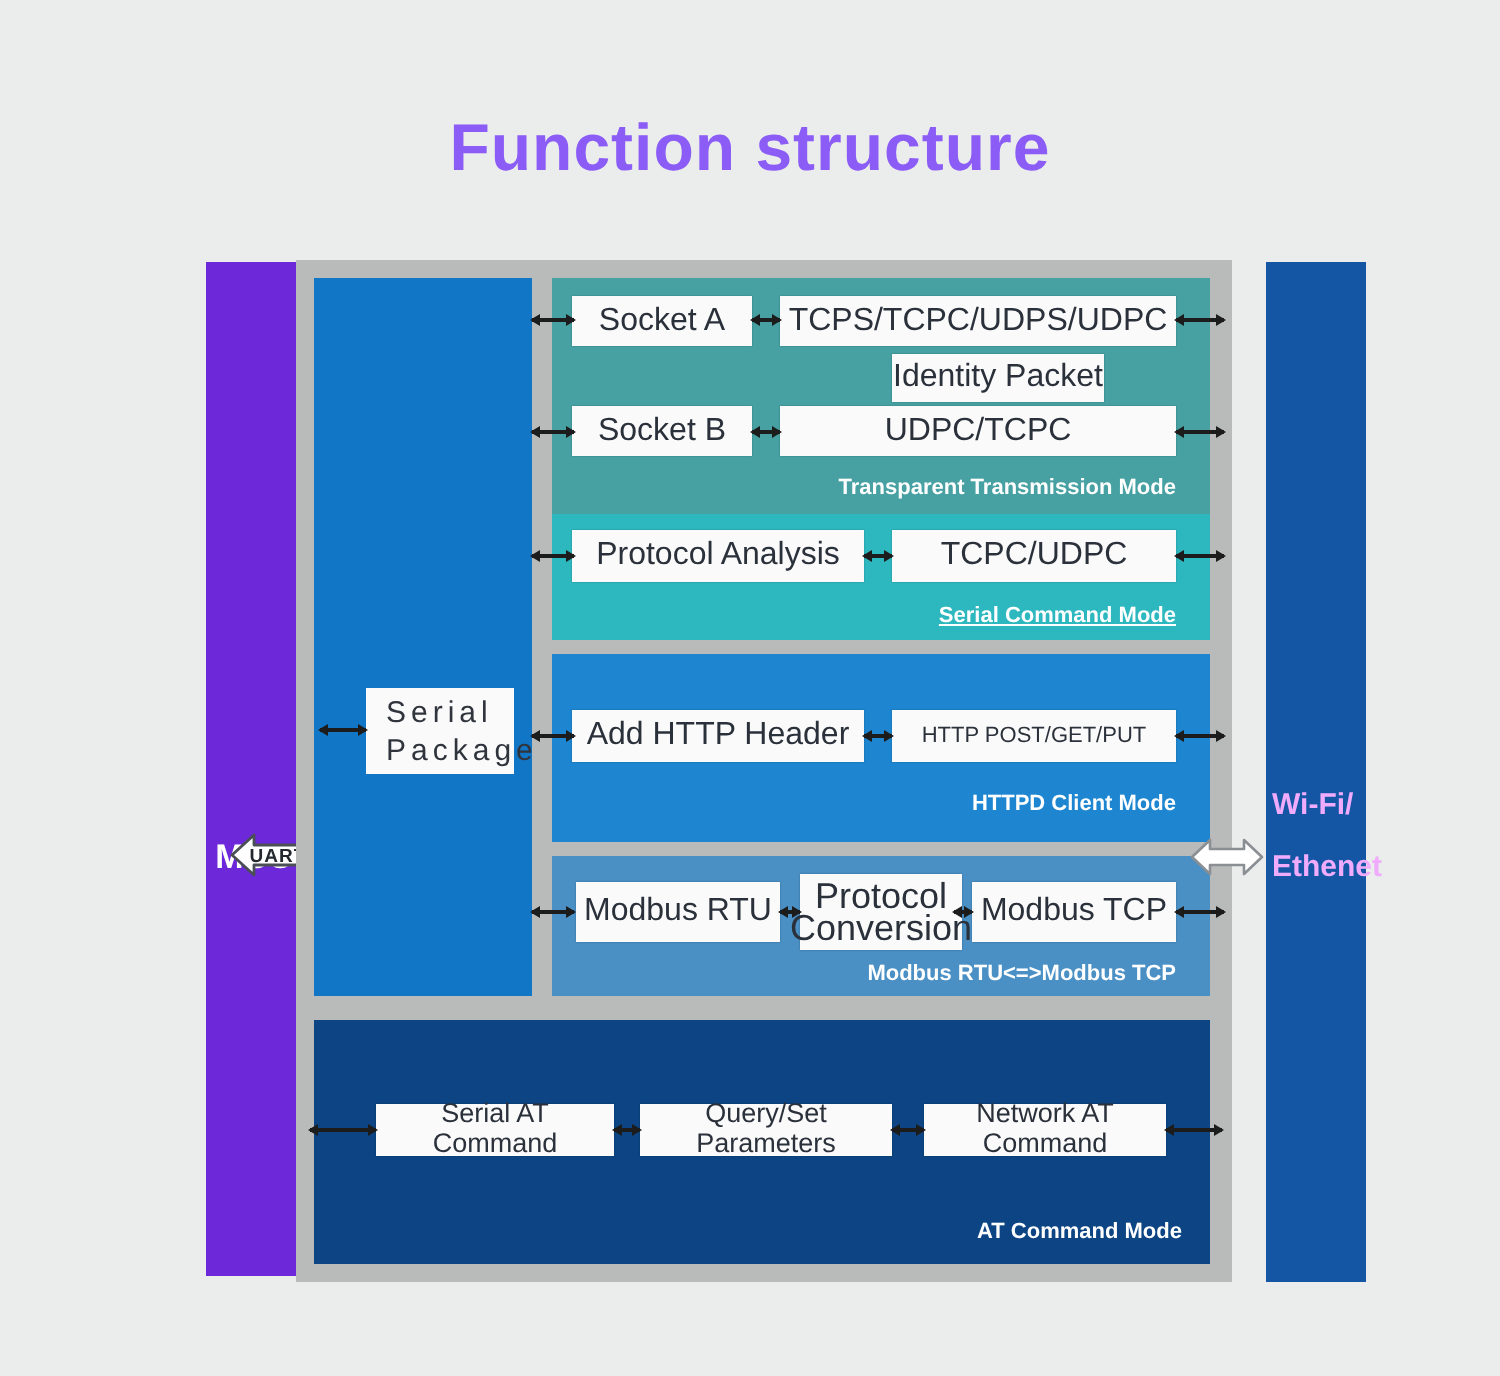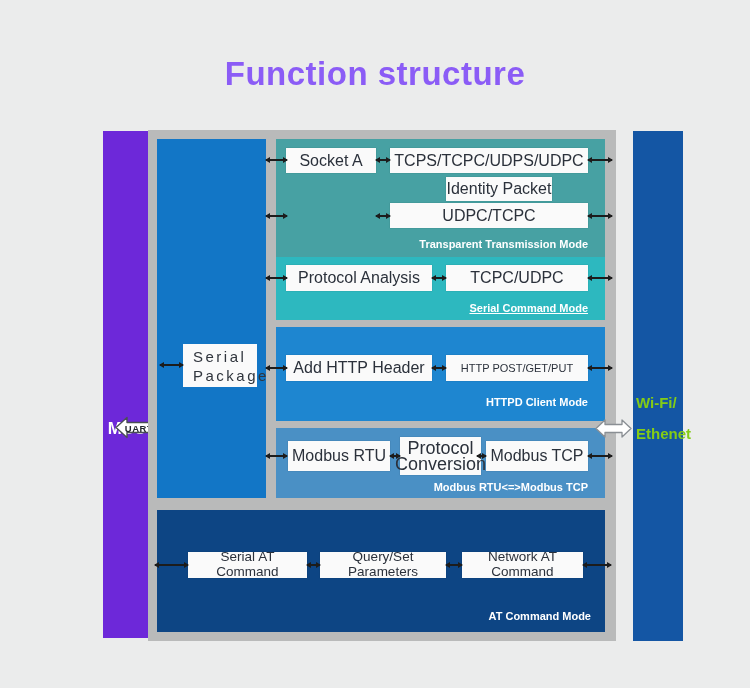--- a/index.html
+++ b/index.html
@@ -14,21 +14,21 @@
         align-items:center;justify-content:center;text-align:center;
         font-size:16px;line-height:1.1;box-shadow:0 0 1px rgba(0,0,0,.25);}
   .wbox.small{font-size:13.5px;}
   .wbox.tiny{font-size:18px;line-height:16px;padding:0 2px;}
   .mode-label{position:absolute;color:#fff;font-weight:bold;font-size:11px;white-space:nowrap;}
   .sp-box{position:absolute;left:183px;top:344px;width:74px;height:43px;background:#fafafa;
           color:#30353d;font-size:15px;line-height:19px;letter-spacing:2.5px;
           display:flex;flex-direction:column;justify-content:center;padding-left:10px;box-sizing:border-box;}
   .mcu{position:absolute;left:0;top:288px;width:100%;text-align:center;
        color:#fff;font-weight:bold;font-size:17px;}
-  .wifi{position:absolute;left:3px;top:256px;color:#84cc16;font-weight:bold;
+  .wifi{position:absolute;left:3px;top:256px;color:#f0abfc;font-weight:bold;
         font-size:15px;line-height:31px;white-space:nowrap;}
   .arr{position:absolute;height:2px;background:#1c1c1c;}
   .arr::before{content:"";position:absolute;left:-1px;top:-2.5px;width:0;height:0;
                border-top:3.5px solid transparent;border-bottom:3.5px solid transparent;
                border-right:5px solid #1c1c1c;}
   .arr::after{content:"";position:absolute;right:-1px;top:-2.5px;width:0;height:0;
               border-top:3.5px solid transparent;border-bottom:3.5px solid transparent;
               border-left:5px solid #1c1c1c;}
   .blockarrow{position:absolute;}
   .uart-text{position:absolute;left:0;top:9px;width:100%;text-align:center;
@@ -77,20 +77,21 @@
     <div class="mode-label" style="right:17px;bottom:5px;">Modbus RTU&lt;=&gt;Modbus TCP</div>
   </div>
 
   <div class="panel" style="left: 157px; top: 510px; width: 448px; height: 122px; background-color: rgb(13, 69, 132);">
     <div class="mode-label" style="right:14px;bottom:10px;">AT Command Mode</div>
   </div>
 
   <div class="wbox" style="left:286px;top:148px;width:90px;height:25px;">Socket A</div>
   <div class="wbox" style="left:390px;top:148px;width:198px;height:25px;">TCPS/TCPC/UDPS/UDPC</div>
   <div class="wbox" style="left:446px;top:177px;width:106px;height:24px;">Identity Packet</div>
+  <div class="wbox" style="left:286px;top:203px;width:90px;height:25px;">Socket B</div>
   <div class="wbox" style="left:390px;top:203px;width:198px;height:25px;">UDPC/TCPC</div>
 
   <div class="wbox" style="left:286px;top:265px;width:146px;height:26px;">Protocol Analysis</div>
   <div class="wbox" style="left:446px;top:265px;width:142px;height:26px;">TCPC/UDPC</div>
 
   <div class="wbox" style="left:286px;top:355px;width:146px;height:26px;">Add HTTP Header</div>
   <div class="wbox" style="left:446px;top:355px;width:142px;height:26px;font-size:11px;">HTTP POST/GET/PUT</div>
 
   <div class="wbox" style="left:288px;top:441px;width:102px;height:30px;">Modbus RTU</div>
   <div class="wbox tiny" style="left:400px;top:437px;width:77px;height:38px;">Protocol Conversion</div>

